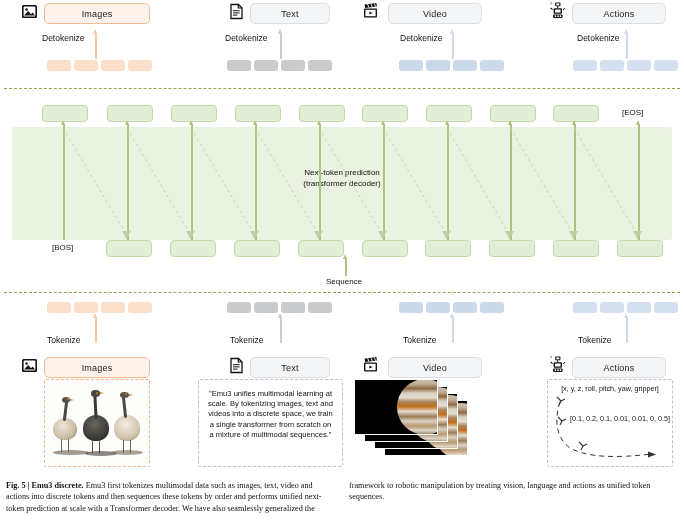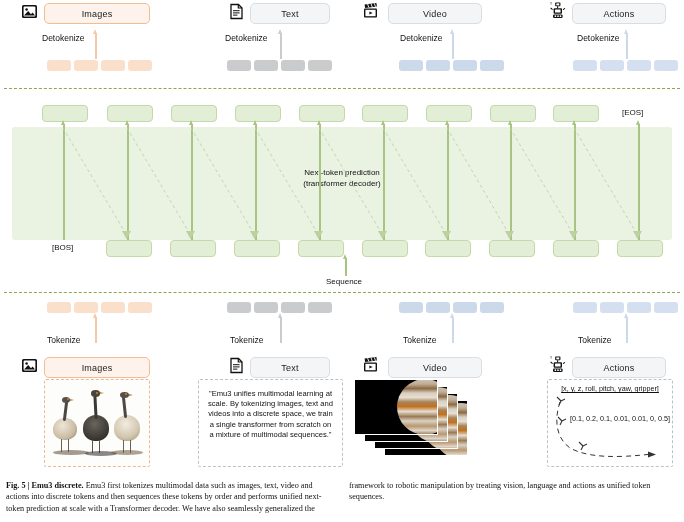--- a/index.html
+++ b/index.html
@@ -456,21 +456,21 @@
       <circle cx="12.5" cy="15.2" r="0.85" fill="#fff"></circle>
       <path d="M4.6 8.6 L2.6 7.0 M15.0 8.6 L17.0 7.4" stroke="#111" stroke-width="1.1"></path>
       <text x="2.0" y="4.2" font-size="3.2" fill="#111" font-family="Liberation Sans, sans-serif">Y</text>
     </svg>
   </div>
   <div class="chip" style="left:572px;top:357px;width:92px;">
     <span>Actions</span>
   </div>
 
   <div class="panel" style="left:547px;top:379px;width:124px;height:86px;">
-    <div class="mono-small" style="position:absolute;left:2px;top:4px;width:120px;font-size:7.2px;text-decoration:underline;">[x, y, z, roll, pitch, yaw, gripper]</div>
+    <div class="mono-small" style="position:absolute;left:2px;top:4px;width:120px;font-size:7.2px;">[x, y, z, roll, pitch, yaw, gripper]</div>
     <div class="mono-small" style="position:absolute;left:22px;top:34px;width:100px;">[0.1, 0.2, 0.1, 0.01, 0.01, 0, 0.5]</div>
 
     <svg width="124" height="86" style="position:absolute;left:0;top:0;">
       <path d="M12,22 C6,40 8,58 22,68 C40,78 70,78 104,74" fill="none" stroke="#333" stroke-width="1" stroke-dasharray="5,4"></path>
       <polygon points="100,71.5 108,74.5 100,77.5" fill="#333"></polygon>
       <g stroke="#333" stroke-width="1.1" fill="none">
         <path d="M9,17 L13,21 M13,21 L11,25 M13,21 L17,19"></path>
         <path d="M10,37 L14,41 M14,41 L12,45 M14,41 L18,39"></path>
         <path d="M31,62 L35,66 M35,66 L33,70 M35,66 L39,64"></path>
       </g>

